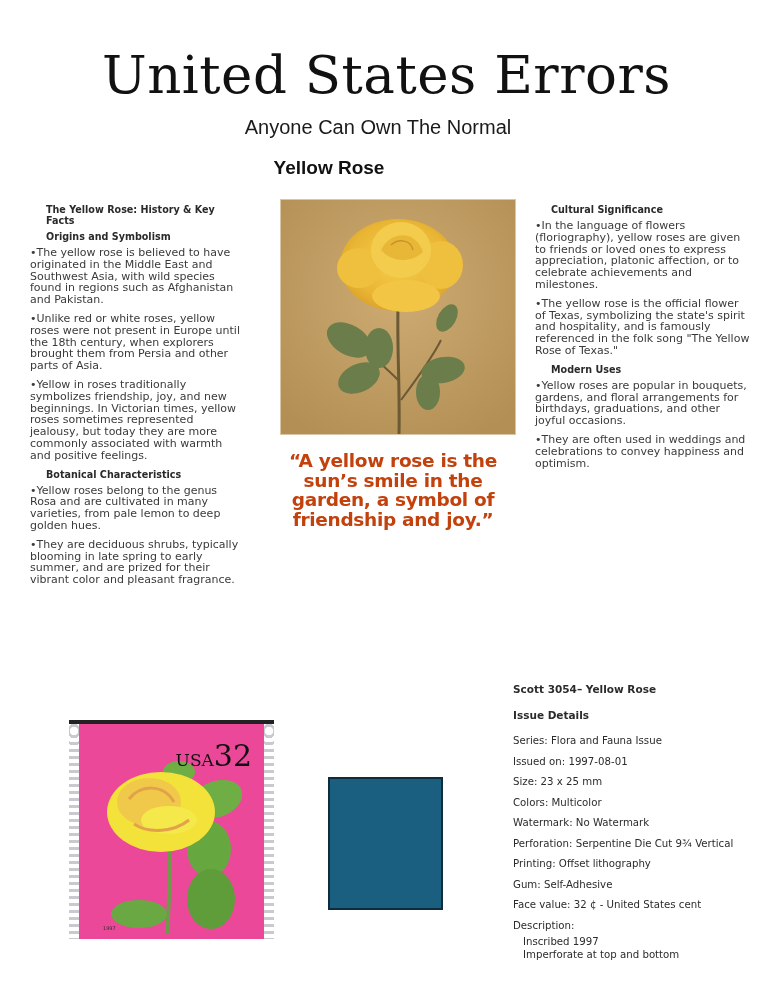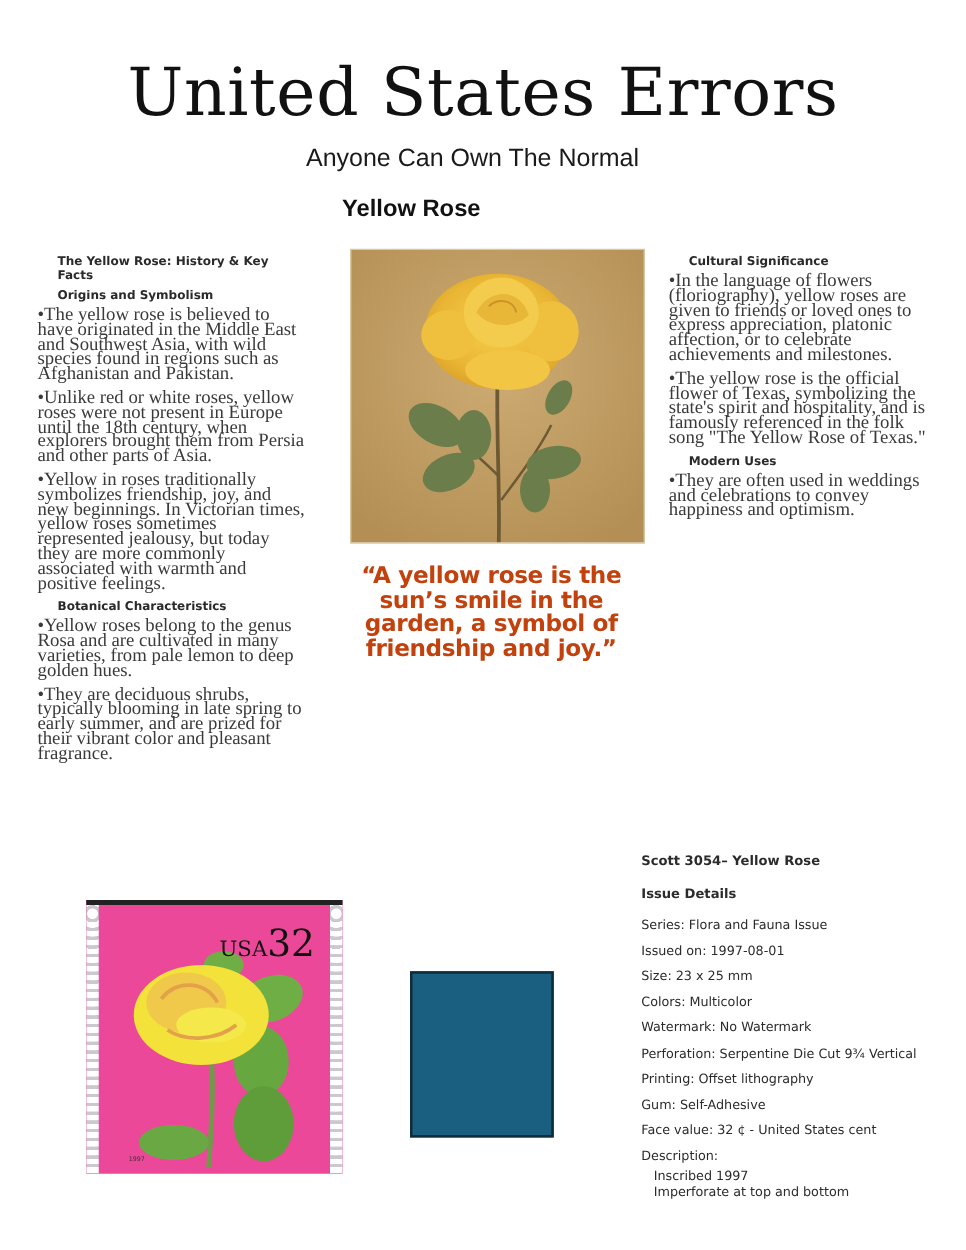--- a/index.html
+++ b/index.html
@@ -3,21 +3,21 @@
 <meta charset="utf-8">
 <style>
   html, body { margin:0; padding:0; background:#ffffff; }
   body { width:773px; height:1000px; position:relative; overflow:hidden; font-family:"Liberation Sans", sans-serif; color:#111; }
   .title { position:absolute; left:0; width:773px; top:40px; text-align:center; font-family:"DejaVu Serif", serif; font-size:53px; line-height:70px; color:#111; letter-spacing:0.5px; }
   .subtitle { position:absolute; left:0; width:756px; top:116px; text-align:center; font-family:"Liberation Sans", sans-serif; font-size:20px; color:#1a1a1a; }
   .stamp-name { position:absolute; left:0; width:658px; top:157px; text-align:center; font-family:"Liberation Sans", sans-serif; font-weight:bold; font-size:19px; color:#111; }
 
   .col { position:absolute; font-family:"DejaVu Sans", sans-serif; color:#3a3a3a; }
   .col .h { font-weight:bold; font-size:9.6px; color:#2a2a2a; margin:0 0 5px 16px; }
-  .col .p { font-size:15px; line-height:11.8px; margin:0 0 7px 0;font-family:Liberation Serif, serif; }
+  .col .p { font-size:11px; line-height:11.8px; margin:0 0 7px 0; }
   .col-left { left:30px; top:204px; width:215px; }
   .col-right { left:535px; top:204px; width:215px; }
 
   .rose-image { position:absolute; left:280px; top:199px; width:234px; height:234px; background:linear-gradient(135deg,#c9a56a 0%,#bf9b60 40%,#b89457 100%); border:1px solid #d8c7a4; overflow:hidden; }
 
   .quote { position:absolute; left:282px; top:451px; width:222px; text-align:center; font-family:"DejaVu Sans", sans-serif; font-weight:bold; font-size:18.5px; line-height:19.5px; color:#c2410c; letter-spacing:-0.3px; }
 
   .stamp { position:absolute; left:69px; top:720px; width:205px; height:215px; background:#ec4899; border-top:4px solid #222; overflow:hidden; }
   .perf { position:absolute; top:0; bottom:0; width:10px; background:repeating-radial-gradient(circle at 50% 7px, #fff 0 4px, #c9c9cf 4.5px 7px); }
   .perf.left { left:0; }
@@ -85,20 +85,21 @@
   </svg>
 </div>
 
 <div class="quote">“A yellow rose is the sun’s smile in the garden, a symbol of friendship and joy.”</div>
 
 <div class="col col-right">
   <div class="h">Cultural Significance</div>
   <div class="p">•In the language of flowers (floriography), yellow roses are given to friends or loved ones to express appreciation, platonic affection, or to celebrate achievements and milestones.</div>
   <div class="p">•The yellow rose is the official flower of Texas, symbolizing the state's spirit and hospitality, and is famously referenced in the folk song "The Yellow Rose of Texas."</div>
   <div class="h">Modern Uses</div>
+  <div class="p">•Yellow roses are popular in bouquets, gardens, and floral arrangements for birthdays, graduations, and other joyful occasions.</div>
   <div class="p">•They are often used in weddings and celebrations to convey happiness and optimism.</div>
 </div>
 
 <div class="stamp">
   <div class="perf left"></div>
   <div class="perf right"></div>
   <svg width="205" height="215" viewBox="0 0 205 215" style="position:absolute;left:0;top:0">
     <path d="M100 120 C102 150 100 180 98 210" stroke="#6f9a4a" stroke-width="4" fill="none"></path>
     <ellipse cx="148" cy="75" rx="26" ry="18" fill="#6fae45" transform="rotate(-20 148 75)"></ellipse>
     <ellipse cx="140" cy="125" rx="22" ry="28" fill="#67a740"></ellipse>

